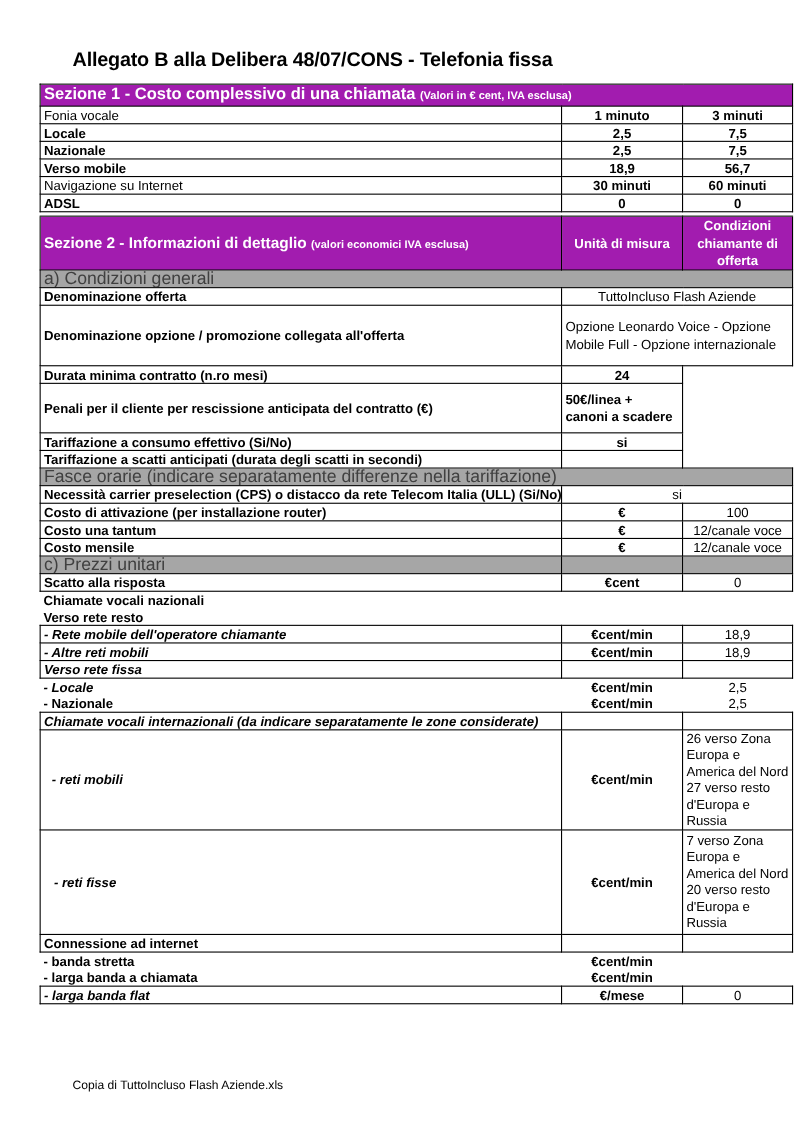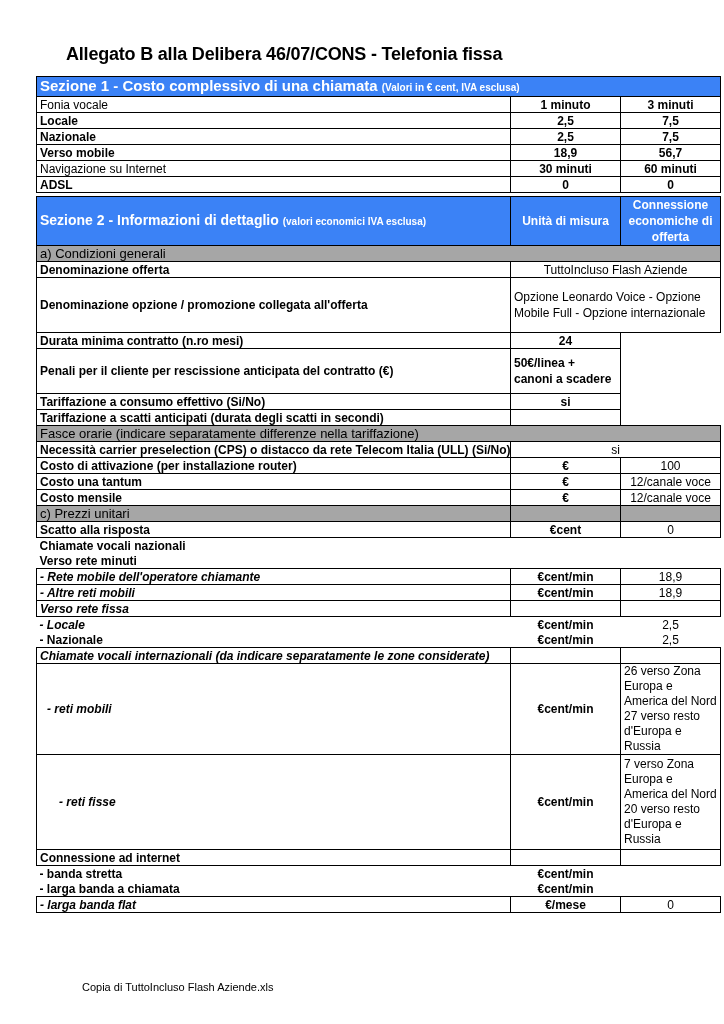--- a/index.html
+++ b/index.html
@@ -2,38 +2,38 @@
 <html><head>
 <meta charset="utf-8">
 <style>
   html, body { margin:0; padding:0; background:#ffffff; }
   body { width:724px; height:1024px; position:relative; overflow:hidden;
          font-family:"Liberation Sans", sans-serif; color:#000; }
   .title { position:absolute; left:66px; top:44px; font-size:18px; font-weight:bold; letter-spacing:-0.2px; }
   .tbl { position:absolute; left:36px; top:76px; width:684px; border-collapse:collapse; table-layout:fixed; font-size:12px; }
   .tbl td { border:1px solid #000; padding:0 3px; height:15px; line-height:14px; overflow:hidden; white-space:nowrap; }
   .tbl col.c1 { width:474px; } .tbl col.c2 { width:110px; } .tbl col.c3 { width:100px; }
-  .orange { background:#3b82f6; color:#fff; font-weight:bold; }
+  .orange { background:#a21caf; color:#fff; font-weight:bold; }
   .sec1 td.orange { font-size:15px; height:19px; }
   .sec1 small, .sec2 small { font-size:10px; }
-  .gray { background:#A6A6A6; color:#000000; font-size:13px; }
+  .gray { background:#A6A6A6; color:#404040; font-size:16px; }
   .b { font-weight:bold; }
   .i { font-style:italic; font-weight:bold; }
   .c { text-align:center; }
   .wrap { white-space:normal !important; text-align:left; }
   .nb { border:none !important; }
   .gap td { height:3px; border-left:none; border-right:none; }
   .sec2 td.orange { font-size:14px; height:48px; white-space:normal; }
   .sec2 td.orange.s { font-size:12px; text-align:center; line-height:16px; }
-  .footer { position:absolute; left:66px; top:981px; font-size:11px;margin-left:16px; }
+  .footer { position:absolute; left:66px; top:981px; font-size:11px; }
 </style>
 </head>
 <body>
 
-<div class="title">Allegato B alla Delibera 46/07/CONS - Telefonia fissa</div>
+<div class="title">Allegato B alla Delibera 48/07/CONS - Telefonia fissa</div>
 
 <table class="tbl">
   <colgroup>
       <col class="c1">
       <col class="c2">
       <col class="c3">
     </colgroup>
   <tbody class="sec1">
     <tr>
       <td colspan="3" class="orange"><span>Sezione 1 - Costo complessivo di una chiamata</span> <small>(Valori in € cent, IVA esclusa)</small></td>
@@ -70,21 +70,21 @@
     </tr>
     <tr class="gap">
         <td colspan="3"></td>
       </tr>
   </tbody>
 
   <tbody class="sec2">
     <tr>
       <td class="orange"><span>Sezione 2 - Informazioni di dettaglio</span> <small>(valori economici IVA esclusa)</small></td>
       <td class="orange s">Unità di misura</td>
-      <td class="orange s">Connessione economiche di offerta</td>
+      <td class="orange s">Condizioni chiamante di offerta</td>
     </tr>
     <tr>
       <td colspan="3" class="gray">a) Condizioni generali</td>
     </tr>
     <tr>
       <td class="b">Denominazione offerta</td>
       <td colspan="2" class="c">TuttoIncluso Flash Aziende</td>
     </tr>
     <tr>
       <td class="b" style="height:54px">Denominazione opzione / promozione collegata all'offerta</td>
@@ -141,21 +141,21 @@
     </tr>
     <tr>
       <td class="b">Scatto alla risposta</td>
       <td class="c b">€cent</td>
       <td class="c">0</td>
     </tr>
     <tr>
       <td colspan="3" class="b nb">Chiamate vocali nazionali</td>
     </tr>
     <tr>
-      <td colspan="3" class="b nb">Verso rete minuti</td>
+      <td colspan="3" class="b nb">Verso rete resto</td>
     </tr>
     <tr>
       <td class="i"> - Rete mobile dell'operatore chiamante</td>
       <td class="c b">€cent/min</td>
       <td class="c">18,9</td>
     </tr>
     <tr>
       <td class="i"> - Altre reti mobili</td>
       <td class="c b">€cent/min</td>
       <td class="c">18,9</td>
@@ -179,21 +179,21 @@
       <td class="i">Chiamate vocali internazionali (da indicare separatamente le zone considerate)</td>
       <td></td>
         <td></td>
     </tr>
     <tr>
       <td class="i" style="height:88px;padding-left:10px"> - reti mobili</td>
       <td class="c b">€cent/min</td>
       <td class="wrap" style="line-height:15px">26 verso Zona Europa e America del Nord 27 verso resto d'Europa e Russia</td>
     </tr>
     <tr>
-      <td class="i" style="height:94px;padding-left:22px"> - reti fisse</td>
+      <td class="i" style="height:94px;padding-left:12px"> - reti fisse</td>
       <td class="c b">€cent/min</td>
       <td class="wrap" style="line-height:15px">7 verso Zona Europa e America del Nord 20 verso resto d'Europa e Russia</td>
     </tr>
     <tr>
       <td class="b">Connessione ad internet</td>
       <td></td>
         <td></td>
     </tr>
     <tr>
       <td class="b nb"> - banda stretta</td>

